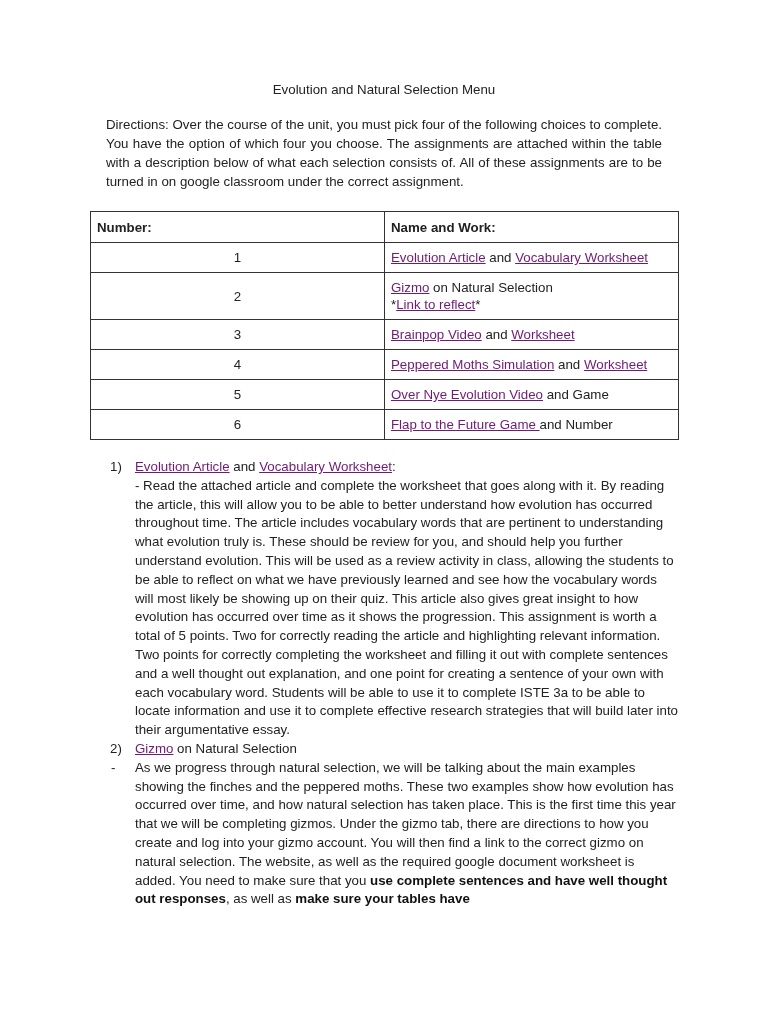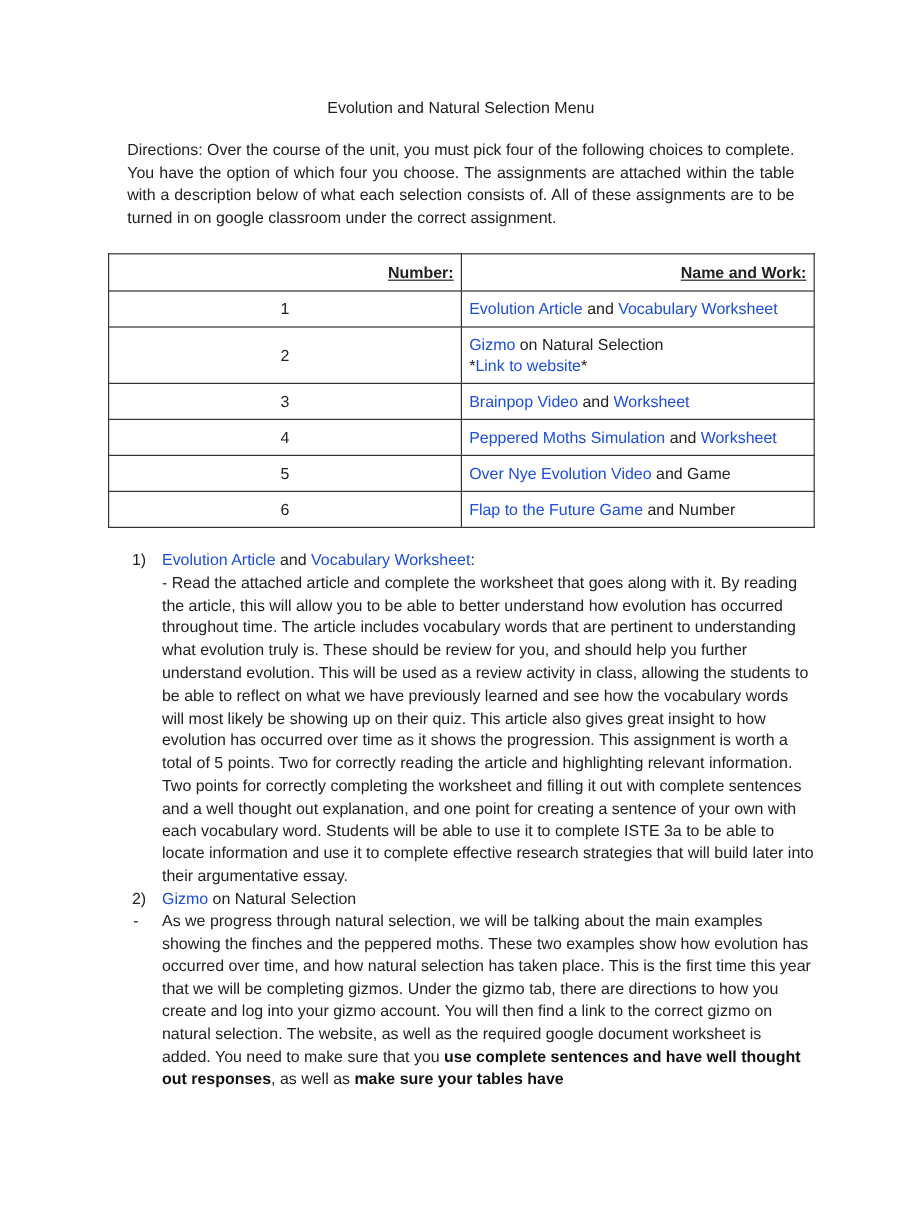--- a/index.html
+++ b/index.html
@@ -4,26 +4,26 @@
 <style>
   html, body { margin: 0; padding: 0; }
   body {
     width: 768px; height: 1024px; background: #ffffff; overflow: hidden;
     font-family: "Liberation Sans", sans-serif; color: #222222;
     position: relative;
   }
   .page { position: absolute; left: 90px; top: 80px; width: 588px; }
   .title { text-align: center; font-size: 13.3px; line-height: 19px; margin: 0; }
   .directions { font-size: 13.3px; line-height: 19px; text-align: justify; margin: 16px; }
-  .link { color: #1d4ed8; cursor: pointer; }
+  .link { color: #701a75; text-decoration: underline; cursor: pointer; }
   table.menu {
     border-collapse: collapse; width: 589px; margin-top: 20px; font-size: 13.3px;
   }
   table.menu td, table.menu th { border: 1px solid #333; padding: 0 6px; }
-  table.menu th { height: 30px; font-weight: bold; text-align: right; text-decoration: underline; }
+  table.menu th { height: 30px; font-weight: bold; text-align: left; }
   table.menu td.num { text-align: center; width: 281px; }
   table.menu tr.row td { height: 29px; }
   table.menu tr.row2 td { height: 46px; }
   table.menu td.work { line-height: 17px; }
   .desc { margin-top: 18px; font-size: 13.3px; line-height: 18.8px; }
   .desc-item { position: relative; padding-left: 45px; }
   .desc-num { position: absolute; left: 20px; top: 0; }
   .dash { position: absolute; left: 21px; }
   .desc-body { padding-left: 45px; position: relative; }
   b { color: #111; }
@@ -40,21 +40,21 @@
         <tr>
       <th>Number:</th>
       <th>Name and Work:</th>
     </tr>
     <tr class="row">
       <td class="num">1</td>
       <td class="work"><span class="link">Evolution Article</span><span> and </span><span class="link">Vocabulary Worksheet</span></td>
     </tr>
     <tr class="row2">
       <td class="num">2</td>
-      <td class="work"><span class="link">Gizmo</span><span> on Natural Selection</span><br><span>*</span><span class="link">Link to website</span><span>*</span></td>
+      <td class="work"><span class="link">Gizmo</span><span> on Natural Selection</span><br><span>*</span><span class="link">Link to reflect</span><span>*</span></td>
     </tr>
     <tr class="row">
       <td class="num">3</td>
       <td class="work"><span class="link">Brainpop Video</span><span> and </span><span class="link">Worksheet</span></td>
     </tr>
     <tr class="row">
       <td class="num">4</td>
       <td class="work"><span class="link">Peppered Moths Simulation</span><span> and </span><span class="link">Worksheet</span></td>
     </tr>
     <tr class="row">

